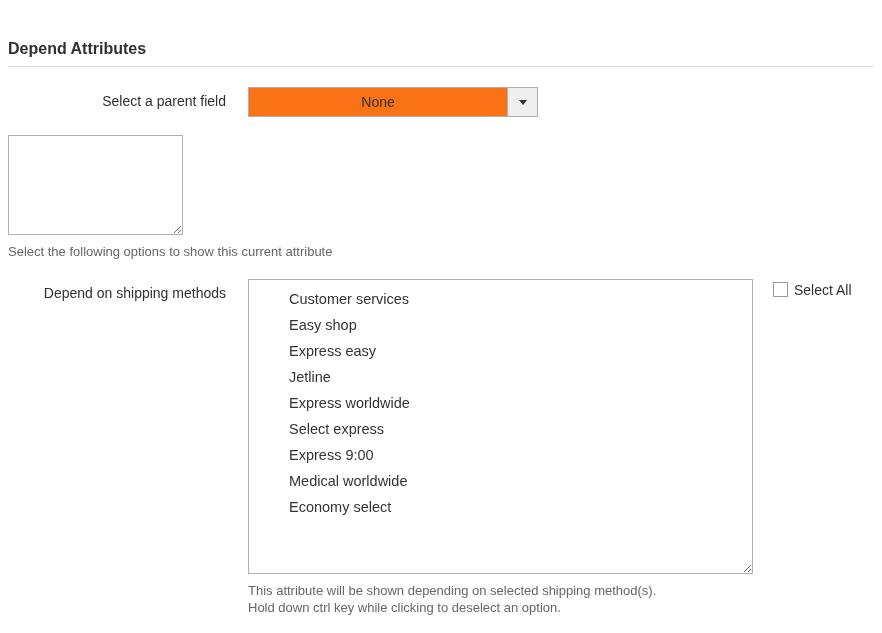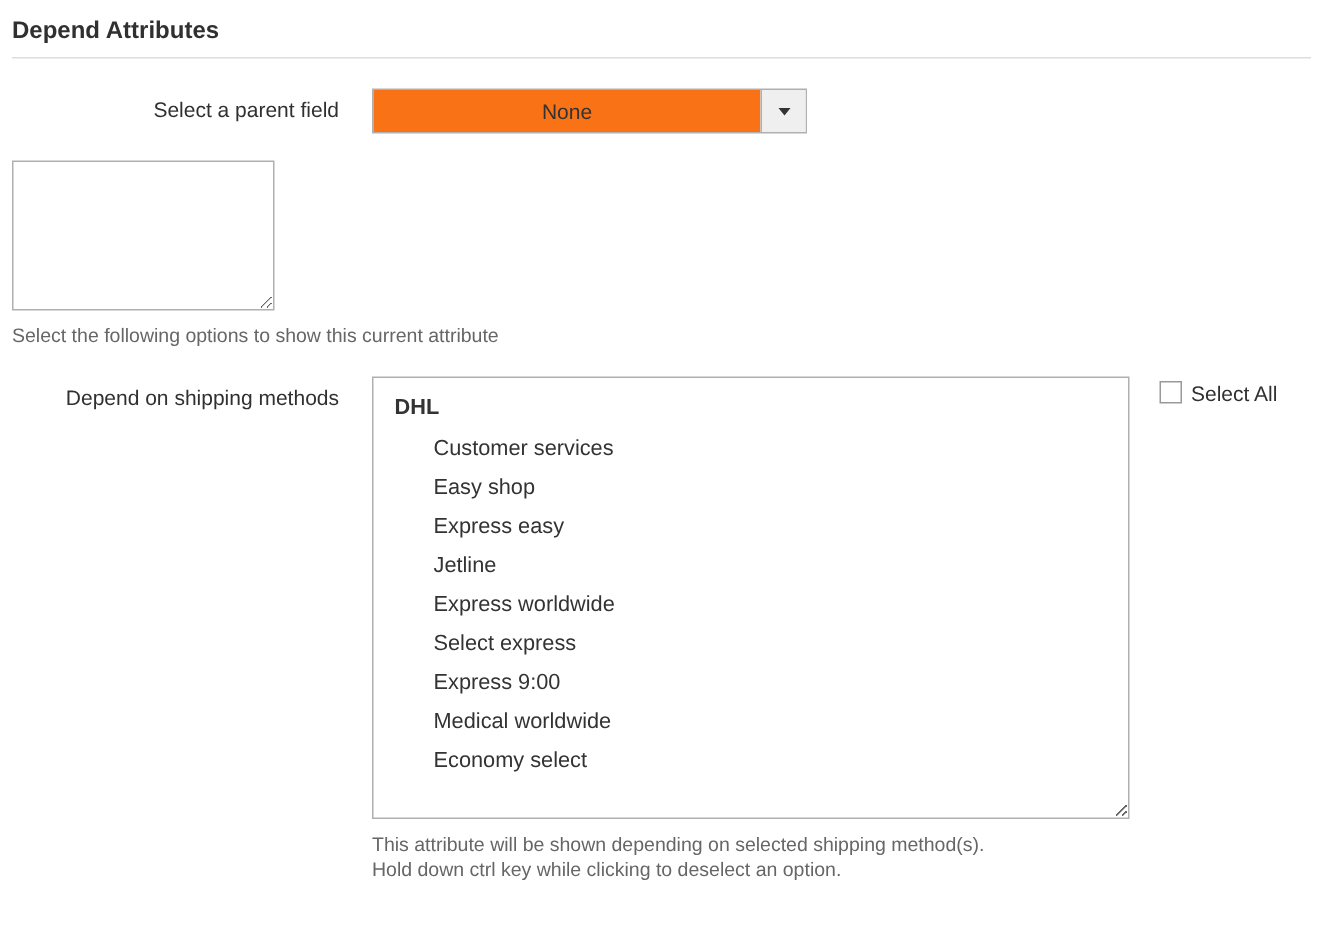--- a/index.html
+++ b/index.html
@@ -12,20 +12,21 @@
     height: 633px;
     padding: 12px 8px;
   }
   .section-title {
     font-size: 16px;
     font-weight: bold;
     color: #303030;
     padding-bottom: 8px;
     border-bottom: 1px solid #ddd;
     margin-bottom: 20px;
+    margin-top: 28px;
   }
   .form-row {
     display: flex;
     align-items: flex-start;
     margin-bottom: 18px;
   }
   .label-col {
     width: 240px;
     text-align: right;
     padding-right: 22px;
@@ -153,21 +154,20 @@
     <textarea class="textarea" style=""></textarea>
     <div class="helper-text">Select the following options to show this current attribute</div>
   </div>
 </div>
 
 <div class="form-row">
   <div class="label-col">Depend on shipping methods</div>
   <div class="field-col">
     <div class="multiselect">
       <div class="ms-inner" id="ms-list">
-          <div class="ms-group">DHL</div>
           <div class="ms-option">Customer services</div>
           <div class="ms-option">Easy shop</div>
           <div class="ms-option">Express easy</div>
           <div class="ms-option">Jetline</div>
           <div class="ms-option">Express worldwide</div>
           <div class="ms-option">Select express</div>
           <div class="ms-option">Express 9:00</div>
           <div class="ms-option">Medical worldwide</div>
           <div class="ms-option">Economy select</div>
         </div>

